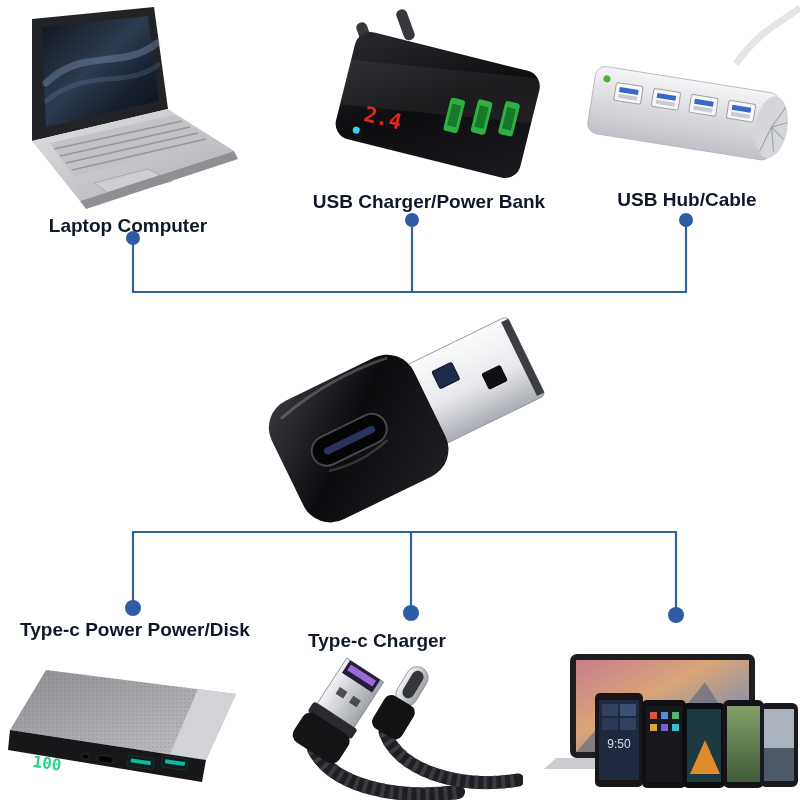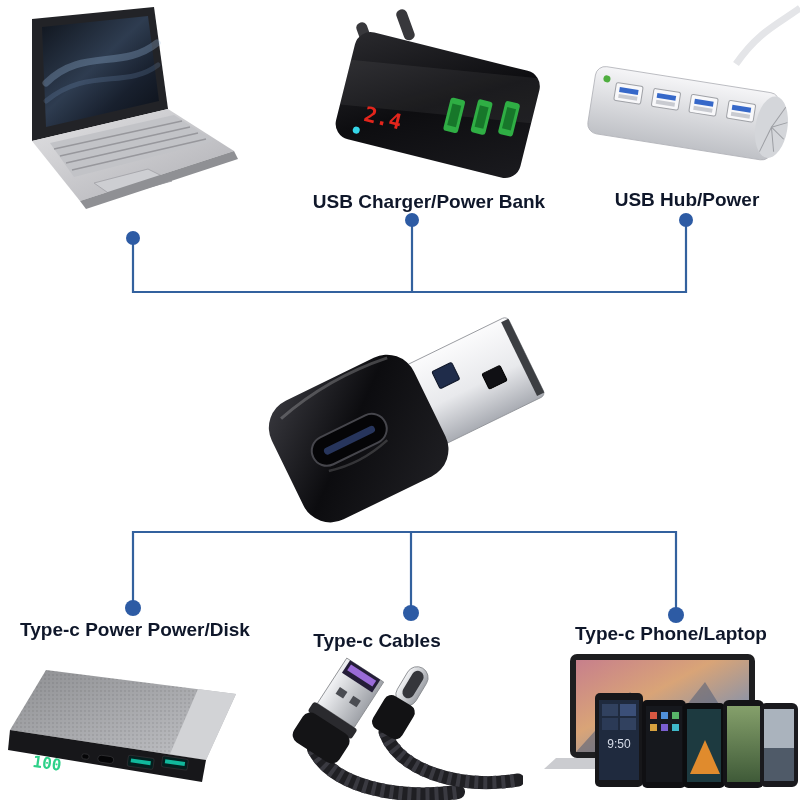--- a/index.html
+++ b/index.html
@@ -280,19 +280,19 @@
         <rect x="187" y="58" width="33" height="76" fill="url(#nxWall)"></rect>
       </g>
       <g>
         <rect x="220" y="55" width="38" height="84" rx="6" fill="#1a1a1e"></rect>
         <rect x="224" y="61" width="30" height="72" fill="#aab3bd"></rect>
         <rect x="224" y="100" width="30" height="33" fill="#4f5a68"></rect>
       </g>
     </svg>
   </div>
 
+  <div class="label" style="left:128px;top:215px;">Laptop Computer</div>
   <div class="label" style="left:429px;top:191px;">USB Charger/Power Bank</div>
-  <div class="label" style="left:687px;top:189px;">USB Hub/Power</div>
+  <div class="label" style="left:687px;top:189px;">USB Hub/Cable</div>
   <div class="label" style="left:135px;top:619px;">Type-c Power Power/Disk</div>
-  <div class="label" style="left:377px;top:630px;">Type-c Cables</div>
-  <div class="label" style="left:671px;top:623px;">Type-c Phone/Laptop</div>
+  <div class="label" style="left:377px;top:630px;">Type-c Charger</div>
 
 </div>
 
 </body></html>

